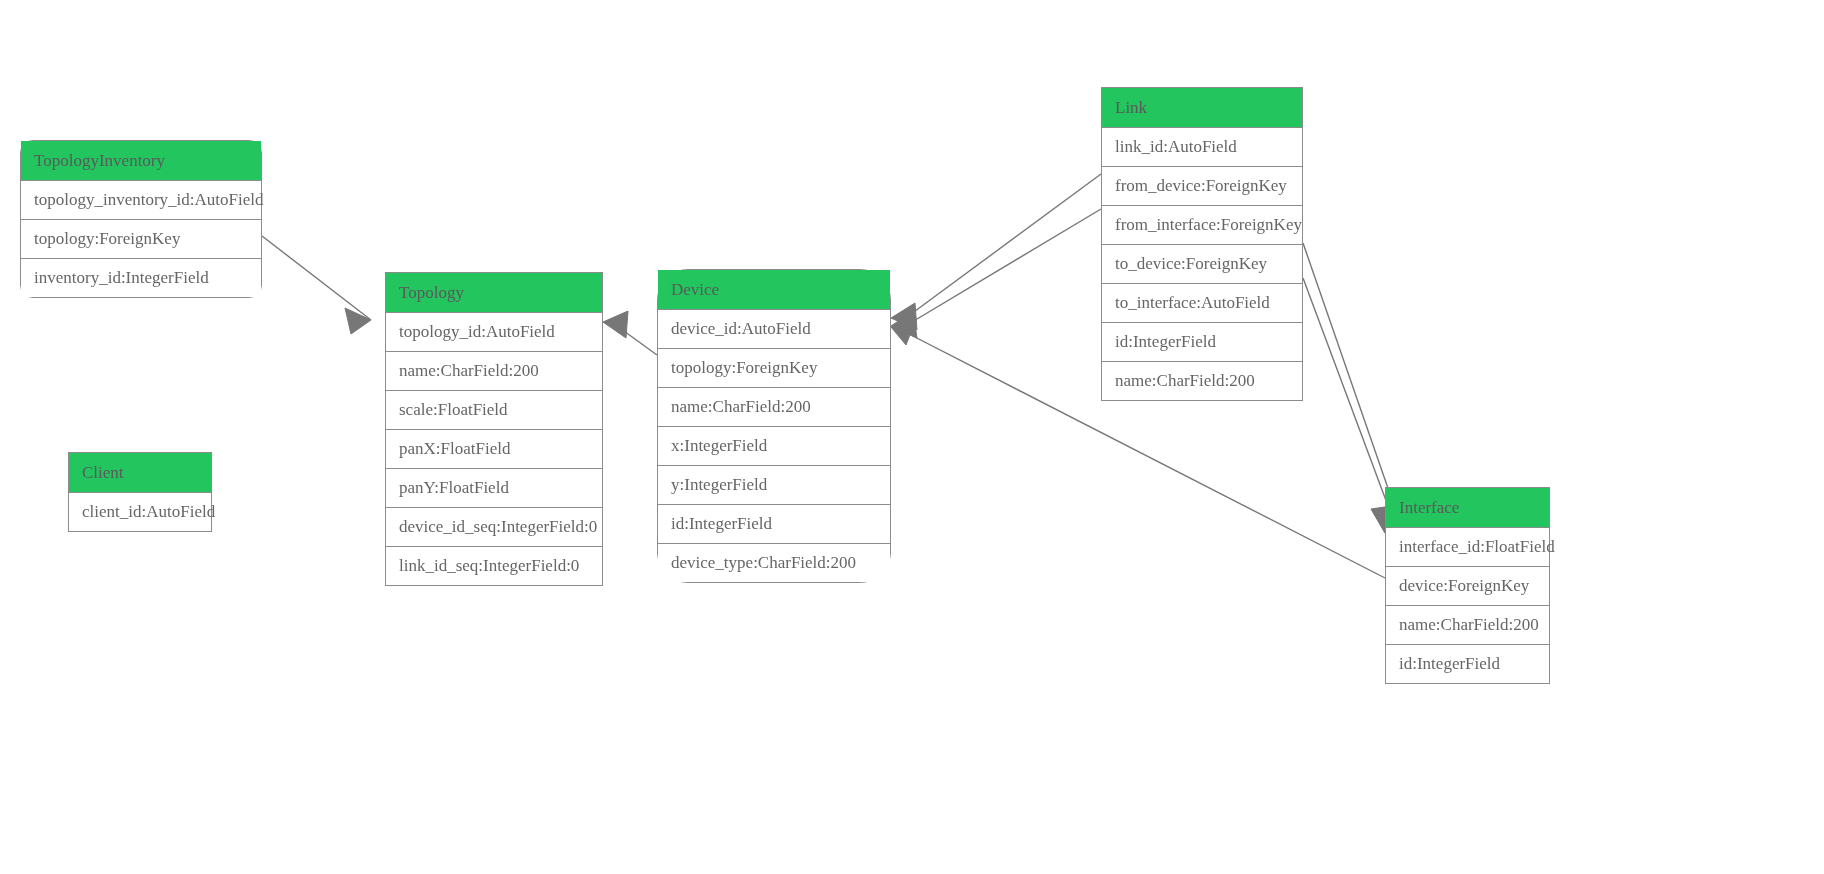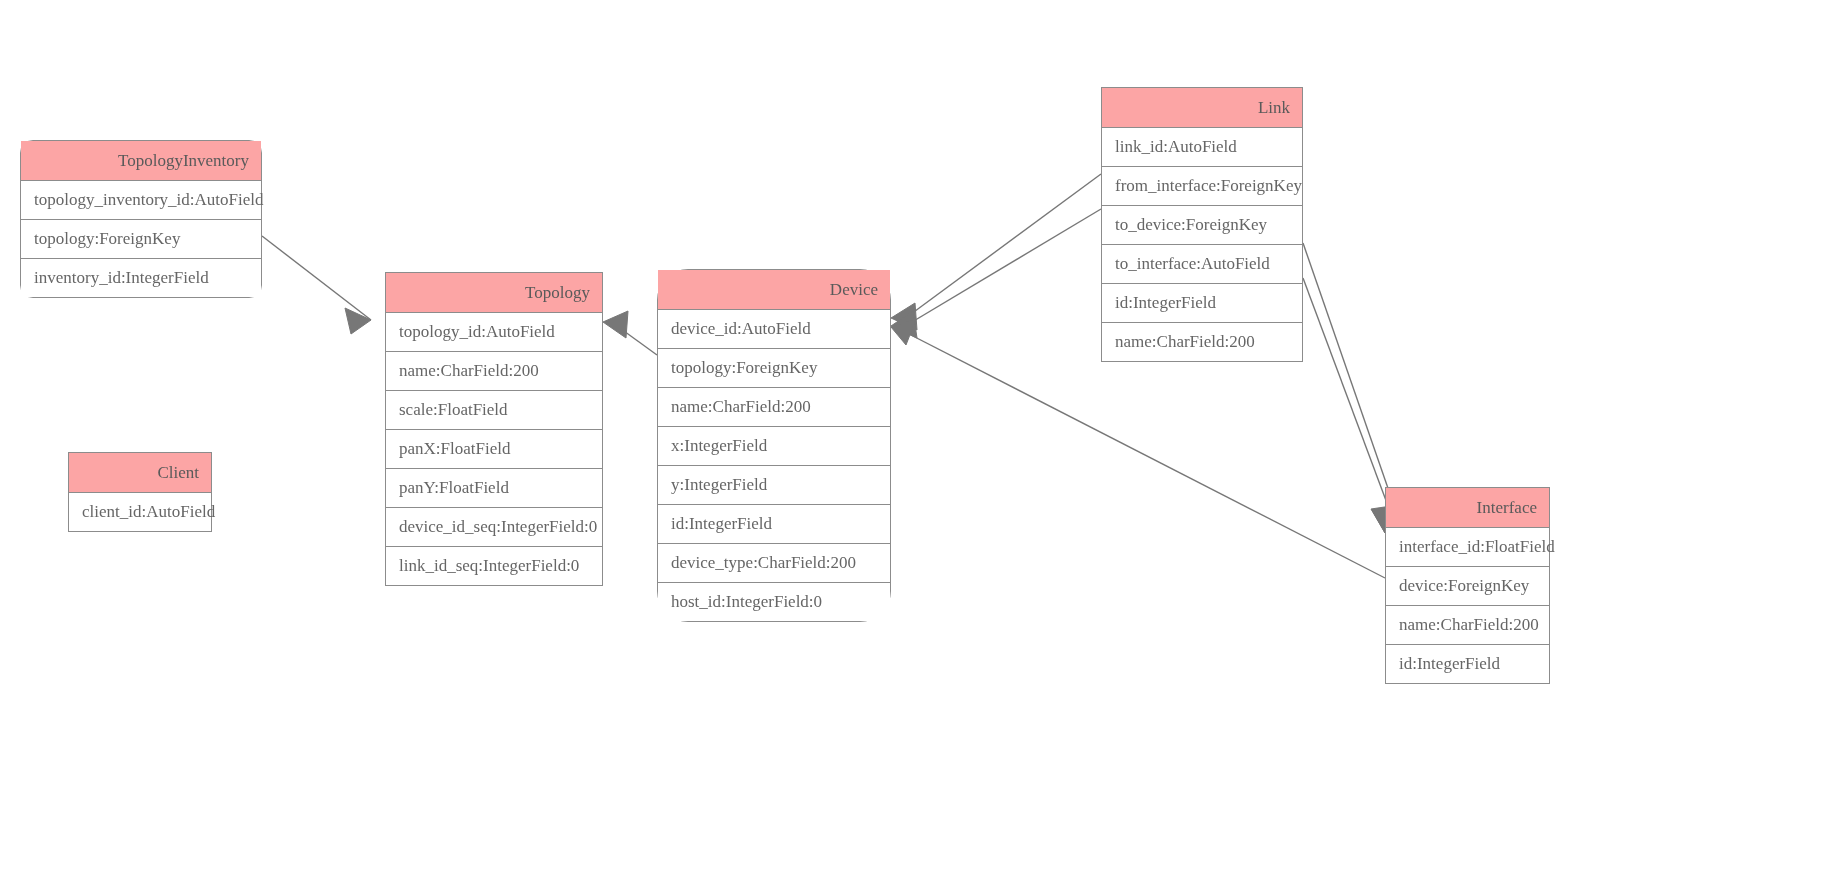--- a/index.html
+++ b/index.html
@@ -25,29 +25,28 @@
     pointer-events: none;
   }
   .entity {
     position: absolute;
     border: 1px solid #8c8c8c;
     background: #ffffff;
     box-sizing: border-box;
     z-index: 2;
   }
   .entity-title {
-    background: #fca5a5;
+    background: #22c55e;
     color: #5a5a5a;
     font-size: 17px;
     line-height: 1;
     padding: 11px 12px 11px 13px;
     border-bottom: 1px solid #8c8c8c;
     box-sizing: border-box;
     white-space: nowrap;
-    text-align: right;
   }
   .entity-fields {
     display: block;
   }
   .field-row {
     color: #666666;
     font-size: 17px;
     line-height: 1;
     padding: 10px 12px 11px 13px;
     border-bottom: 1px solid #8c8c8c;
@@ -125,27 +124,27 @@
       <div class="entity" style="left: 657px; top: 269px; width: 234px; border-radius: 31px;">
         <div class="entity-title">Device</div>
         <div class="entity-fields">
           <div class="field-row">device_id:AutoField</div>
           <div class="field-row">topology:ForeignKey</div>
           <div class="field-row">name:CharField:200</div>
           <div class="field-row">x:IntegerField</div>
           <div class="field-row">y:IntegerField</div>
           <div class="field-row">id:IntegerField</div>
           <div class="field-row">device_type:CharField:200</div>
-          <div class="field-row">host_id:IntegerField:0</div>
         </div>
       </div>
       <div class="entity" style="left: 1101px; top: 87px; width: 202px;">
         <div class="entity-title">Link</div>
         <div class="entity-fields">
           <div class="field-row">link_id:AutoField</div>
+          <div class="field-row">from_device:ForeignKey</div>
           <div class="field-row">from_interface:ForeignKey</div>
           <div class="field-row">to_device:ForeignKey</div>
           <div class="field-row">to_interface:AutoField</div>
           <div class="field-row">id:IntegerField</div>
           <div class="field-row">name:CharField:200</div>
         </div>
       </div>
       <div class="entity" style="left: 1385px; top: 487px; width: 165px;">
         <div class="entity-title">Interface</div>
         <div class="entity-fields">

